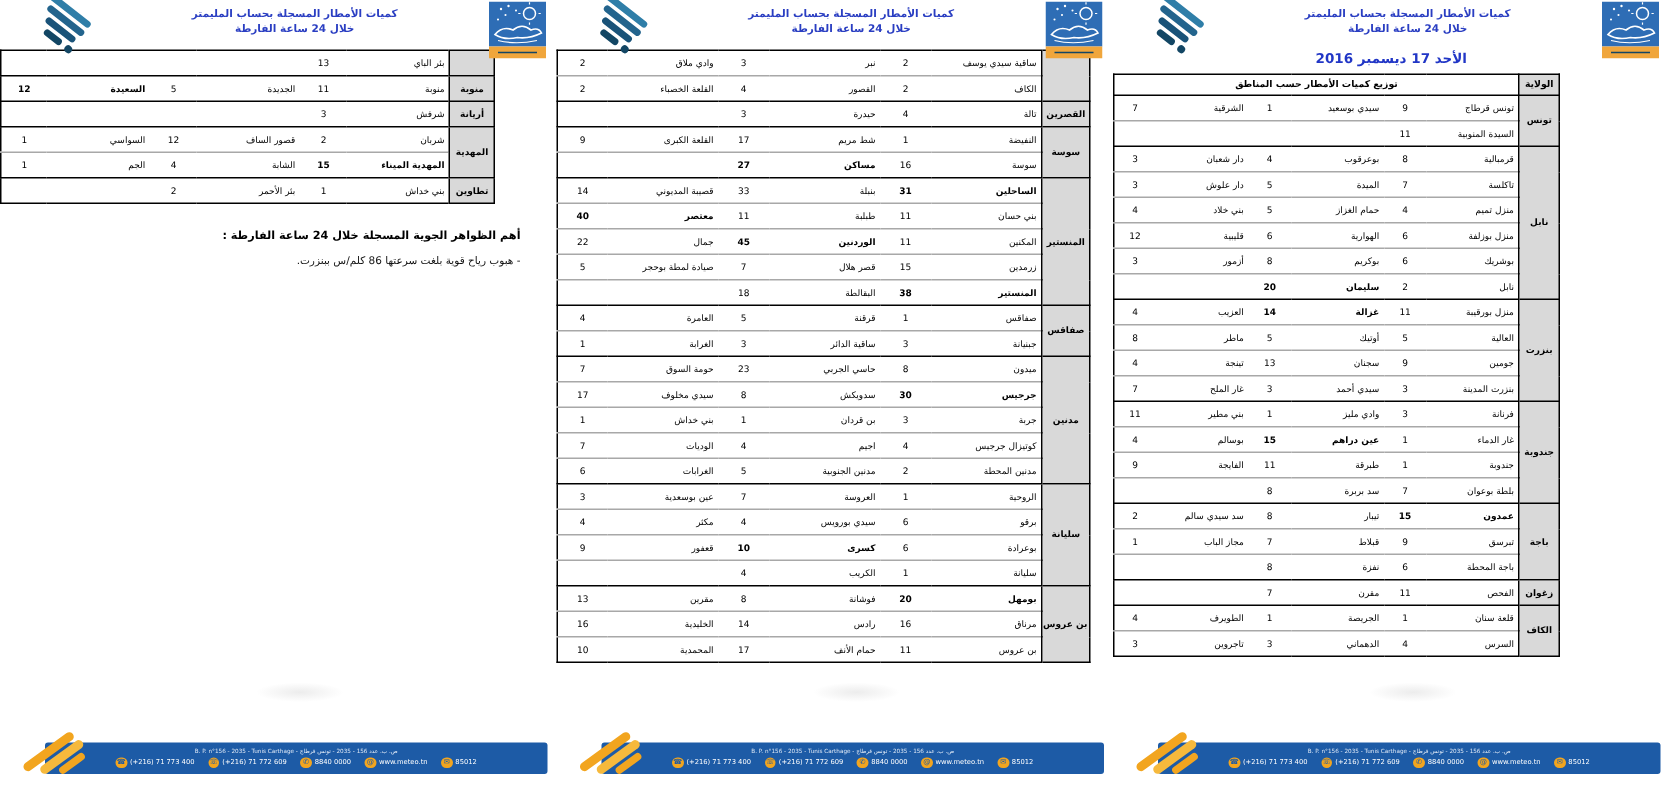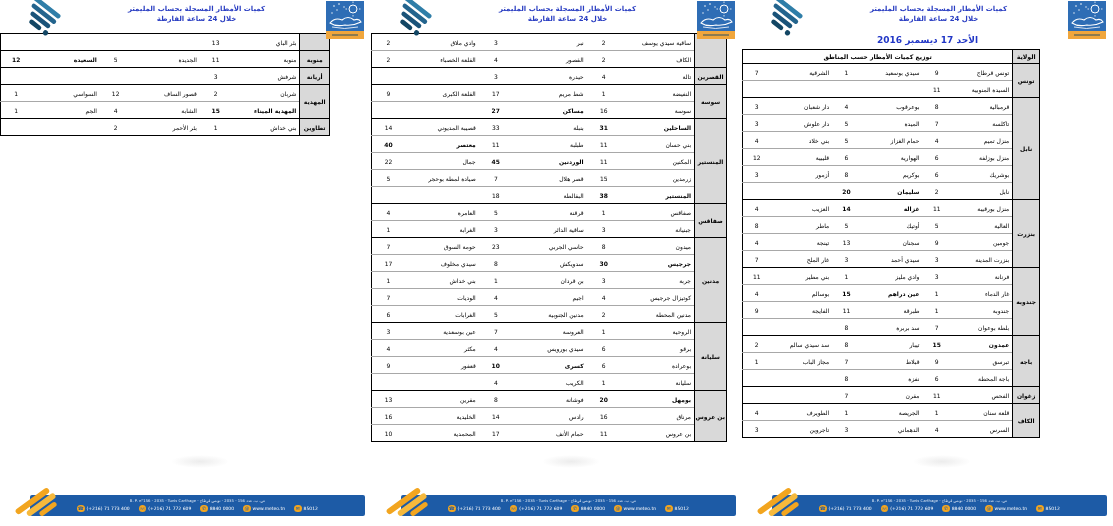--- a/index.html
+++ b/index.html
@@ -156,20 +156,24 @@
             <td class="rg" rowspan="1">تطاوين</td>
             <td class="nm">بني خداش</td>
             <td class="vl">1</td>
             <td class="nm">بئر الأحمر</td>
             <td class="vl">2</td>
             <td class="nm"></td>
             <td class="vl"></td>
           </tr>
         </tbody>
       </table>
+    <div class="note">
+      <div class="note-title">أهم الظواهر الجوية المسجلة خلال 24 ساعة الفارطة :</div>
+      <div class="note-line">- هبوب رياح قوية بلغت سرعتها 86 كلم/س ببنزرت.</div>
+    </div>
     <div class="smudge"></div>
     <div class="footer">
       <div class="fbar">
         <div class="faddr">B. P. n°156 - 2035 - Tunis Carthage - ص. ب. عدد 156 - 2035 - تونس قرطاج</div>
         <div class="fchips">
             <span class="chip">
               <span class="cicon">☎</span>
               <span>(+216) 71 773 400</span>
             </span>
             <span class="chip">

